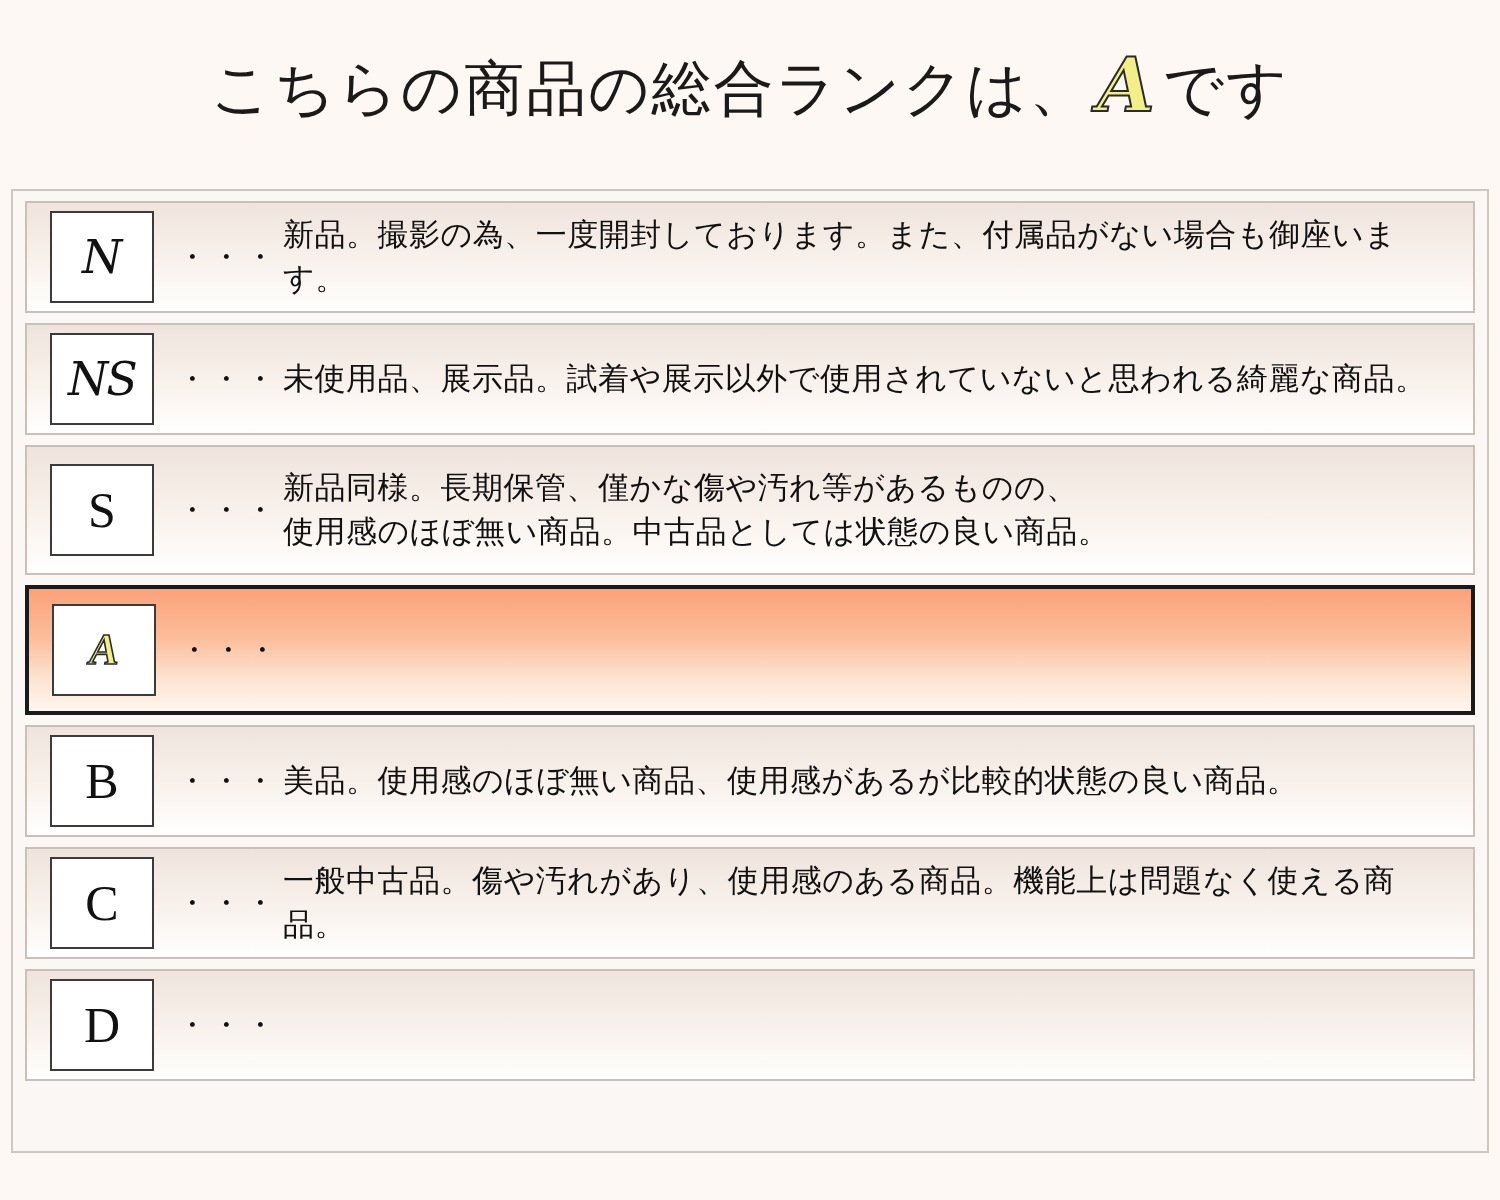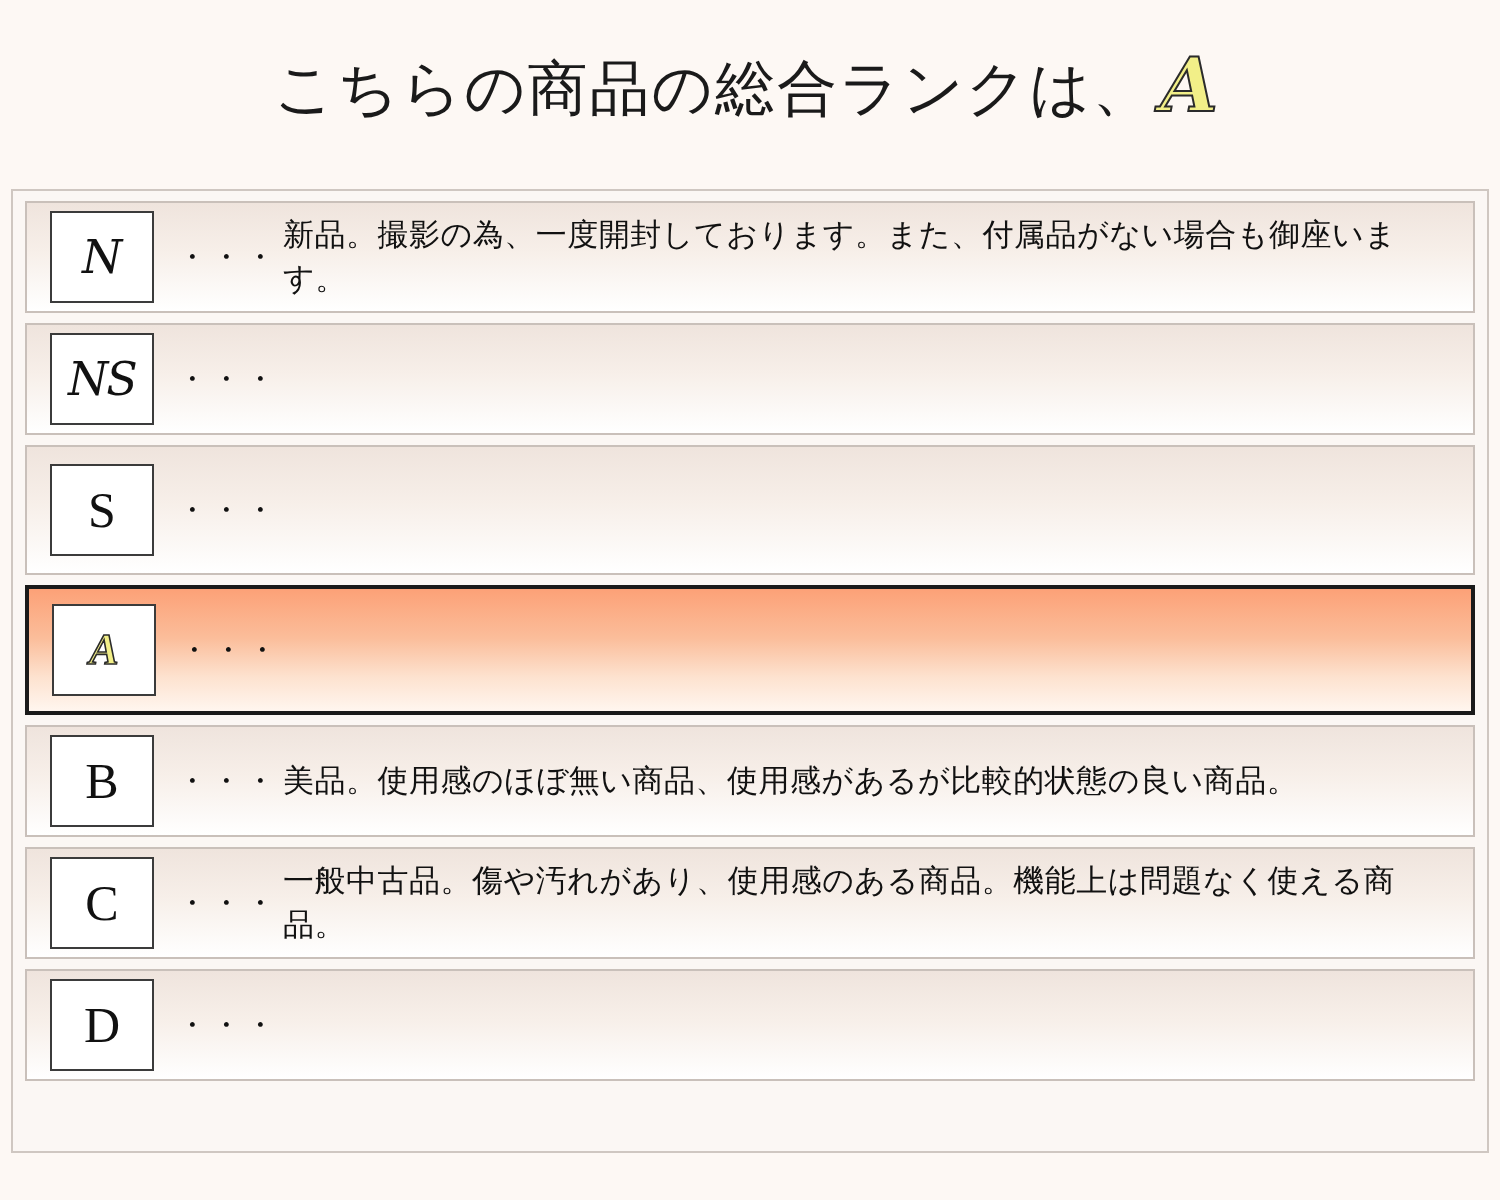--- a/index.html
+++ b/index.html
@@ -142,20 +142,21 @@
     letter-spacing: 0.5px;
   }
 </style>
 </head>
 <body>
 
 <div class="title-bar">
   <div class="title-text">
     <span>こちらの商品の総合ランクは、</span>
       <span class="title-rank">A</span>
+      <span>です</span>
   </div>
 </div>
 
 <div class="rank-frame">
   <div class="rank-list" id="rank-list">
       <div class="rank-row">
         <div class="badge-cell">
           <div class="badge">
             <span class="badge-letter script">N</span>
           </div>
@@ -163,28 +164,31 @@
         <div class="dots">・・・</div>
         <div class="desc">新品。撮影の為、一度開封しております。また、付属品がない場合も御座います。</div>
       </div>
       <div class="rank-row">
         <div class="badge-cell">
           <div class="badge">
             <span class="badge-letter script-pair">NS</span>
           </div>
         </div>
         <div class="dots">・・・</div>
+        <div class="desc">未使用品、展示品。試着や展示以外で使用されていないと思われる綺麗な商品。</div>
       </div>
       <div class="rank-row tall">
         <div class="badge-cell">
           <div class="badge">
             <span class="badge-letter ">S</span>
           </div>
         </div>
         <div class="dots">・・・</div>
+        <div class="desc">新品同様。長期保管、僅かな傷や汚れ等があるものの、
+使用感のほぼ無い商品。中古品としては状態の良い商品。</div>
       </div>
       <div class="rank-row highlight tall">
         <div class="badge-cell">
           <div class="badge">
             <span class="badge-letter gold">A</span>
           </div>
         </div>
         <div class="dots">・・・</div>
       </div>
       <div class="rank-row">

